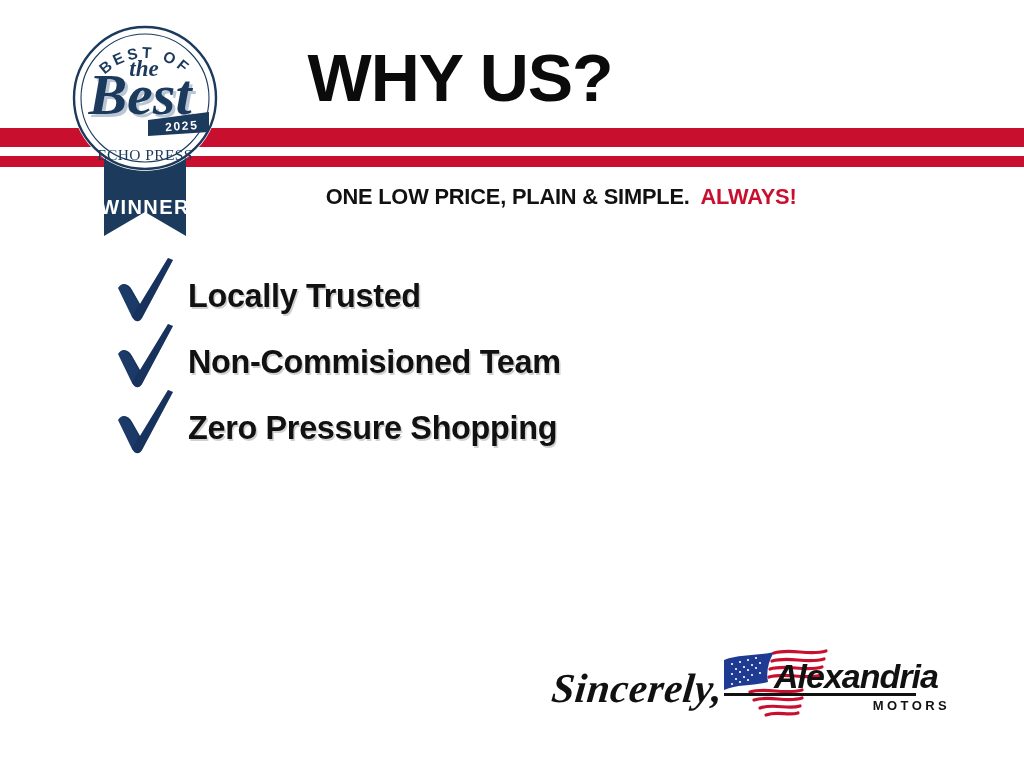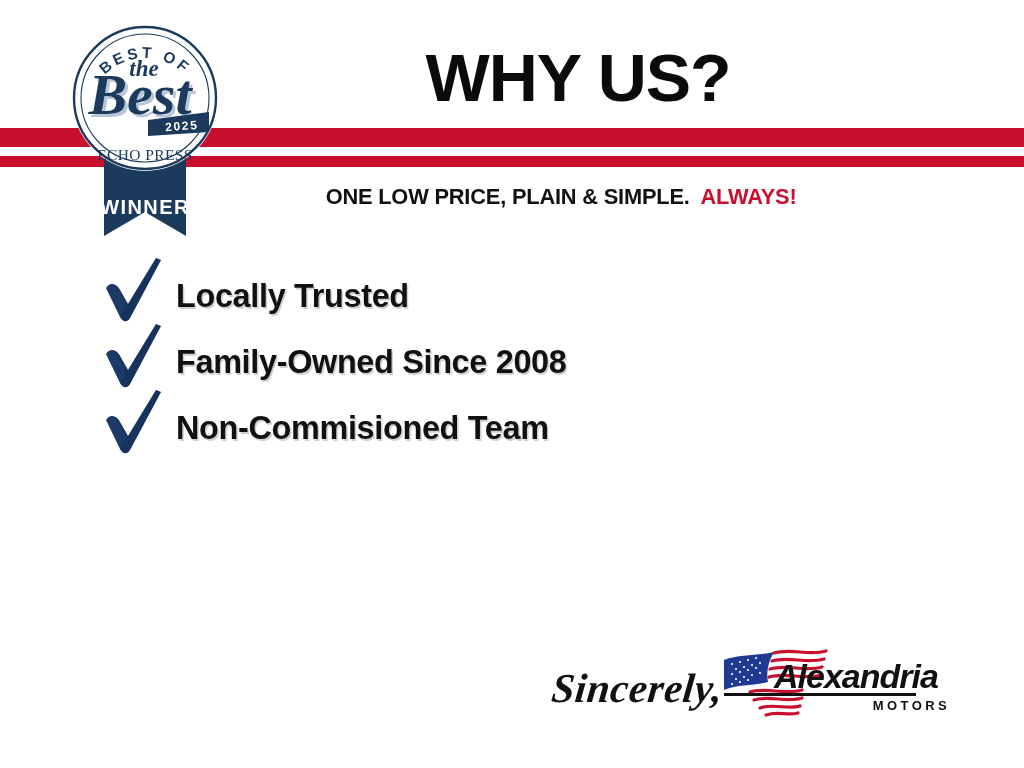--- a/index.html
+++ b/index.html
@@ -15,22 +15,22 @@
   .stripe-band{position:absolute;left:0;width:1024px;z-index:2;}
   .stripe-top{top:128px;height:19px;background:#c8102e;}
   .stripe-bot{top:156px;height:11px;background:#c8102e;}
 
   
   .badge{position:absolute;left:70px;top:14px;width:150px;height:222px;z-index:6;}
   .badge svg{display:block;width:150px;height:222px;}
 
   
   .headline{
-    position:absolute;left:296px;top:42px;width:430px;height:72px;
-    z-index:4;display:flex;align-items:center;justify-content:flex-end;
+    position:absolute;left:312px;top:42px;width:430px;height:72px;
+    z-index:4;display:flex;align-items:center;justify-content:flex-start;
   }
   .headline span{
     font-family:"Liberation Sans", sans-serif;
     font-weight:bold;font-size:66px;line-height:1;
     letter-spacing:-1px;color:#0b0b0b;
     transform:scaleX(1.03);transform-origin:center;
     white-space:nowrap;
   }
 
   
@@ -40,21 +40,21 @@
     padding-left:94px;box-sizing:border-box;
   }
   .tagline span{
     font-family:"Liberation Sans", sans-serif;
     font-weight:bold;font-size:22.5px;letter-spacing:-0.2px;
     color:#111;transform:scaleX(0.97);display:inline-block;
   }
   .tagline .always{color:#c8102e;margin-left:4px;}
 
   
-  .list{position:absolute;left:92px;top:262px;width:900px;z-index:4;}
+  .list{position:absolute;left:104px;top:262px;width:900px;z-index:4;}
   .row{position:relative;height:66px;display:flex;align-items:center;}
   .check{position:relative;width:84px;height:66px;flex:0 0 84px;}
   .check svg{position:absolute;left:6px;top:-10px;width:78px;height:78px;}
   .row .txt{
     font-family:"Liberation Sans", sans-serif;
     font-weight:bold;font-size:33px;line-height:1;
     color:#111;white-space:nowrap;letter-spacing:-0.3px;
     transform:scaleX(0.98);transform-origin:left center;
     text-shadow:1.5px 1.5px 0 rgba(150,150,150,.45);
   }
@@ -120,41 +120,41 @@
     <div class="row">
       <div class="check">
         <svg viewBox="0 0 78 78" xmlns="http://www.w3.org/2000/svg">
           <path d="M8 36 C12 30 18 31 22 38 L30 52 L58 6 L63 8 L32 66 C29 71 25 70 22 65 Z" fill="#1c3a68"></path>
           <path d="M8 36 C12 31 17 32 21 39 L30 54 L29 52 L22 65 C25 70 29 71 32 66 L63 8 L58 6 L30 52 L22 38 C18 31 12 30 8 36 Z" fill="#0f2547" opacity=".35"></path>
         </svg>
       </div>
       <div class="txt">Locally Trusted</div>
     </div>
 
-    <div class="row">
-      <div class="check">
-        <svg viewBox="0 0 78 78" xmlns="http://www.w3.org/2000/svg">
-          <path d="M8 36 C12 30 18 31 22 38 L30 52 L58 6 L63 8 L32 66 C29 71 25 70 22 65 Z" fill="#1c3a68"></path>
-          <path d="M8 36 C12 31 17 32 21 39 L30 54 L29 52 L22 65 C25 70 29 71 32 66 L63 8 L58 6 L30 52 L22 38 C18 31 12 30 8 36 Z" fill="#0f2547" opacity=".35"></path>
-        </svg>
-      </div>
-      <div class="txt">Family-Owned Since 2008</div>
-    </div>
 
 
     <div class="row">
       <div class="check">
         <svg viewBox="0 0 78 78" xmlns="http://www.w3.org/2000/svg">
           <path d="M8 36 C12 30 18 31 22 38 L30 52 L58 6 L63 8 L32 66 C29 71 25 70 22 65 Z" fill="#1c3a68"></path>
           <path d="M8 36 C12 31 17 32 21 39 L30 54 L29 52 L22 65 C25 70 29 71 32 66 L63 8 L58 6 L30 52 L22 38 C18 31 12 30 8 36 Z" fill="#0f2547" opacity=".35"></path>
         </svg>
       </div>
       <div class="txt">Non-Commisioned Team</div>
     </div>
 
+    <div class="row">
+      <div class="check">
+        <svg viewBox="0 0 78 78" xmlns="http://www.w3.org/2000/svg">
+          <path d="M8 36 C12 30 18 31 22 38 L30 52 L58 6 L63 8 L32 66 C29 71 25 70 22 65 Z" fill="#1c3a68"></path>
+          <path d="M8 36 C12 31 17 32 21 39 L30 54 L29 52 L22 65 C25 70 29 71 32 66 L63 8 L58 6 L30 52 L22 38 C18 31 12 30 8 36 Z" fill="#0f2547" opacity=".35"></path>
+        </svg>
+      </div>
+      <div class="txt">Zero Pressure Shopping</div>
+    </div>
 
 
   </div>
 
   <div class="sincerely">Sincerely,</div>
 
   <div class="logo">
     <svg viewBox="0 0 250 80" xmlns="http://www.w3.org/2000/svg">
 
       <g>

